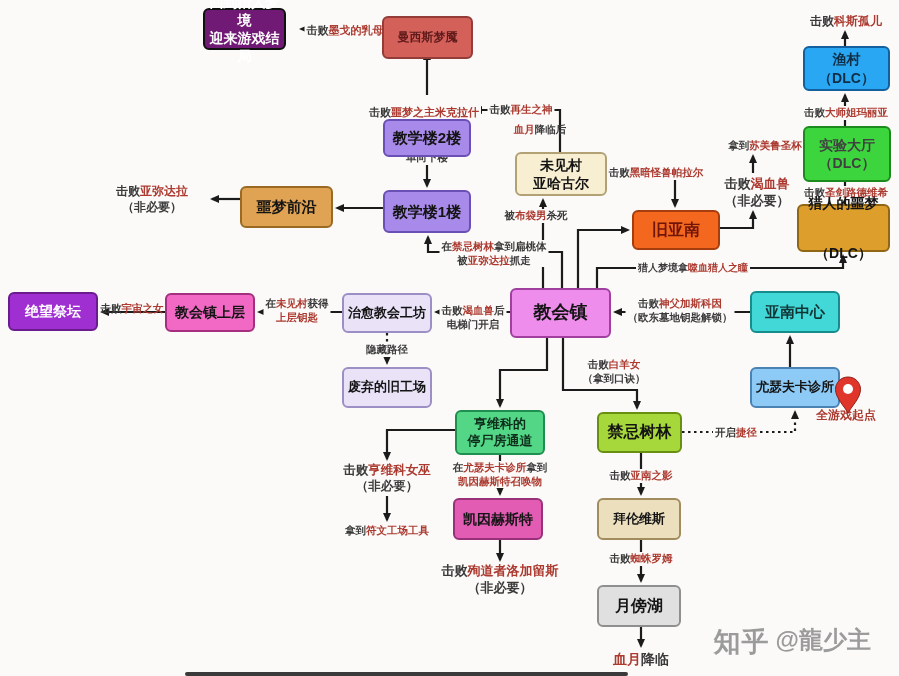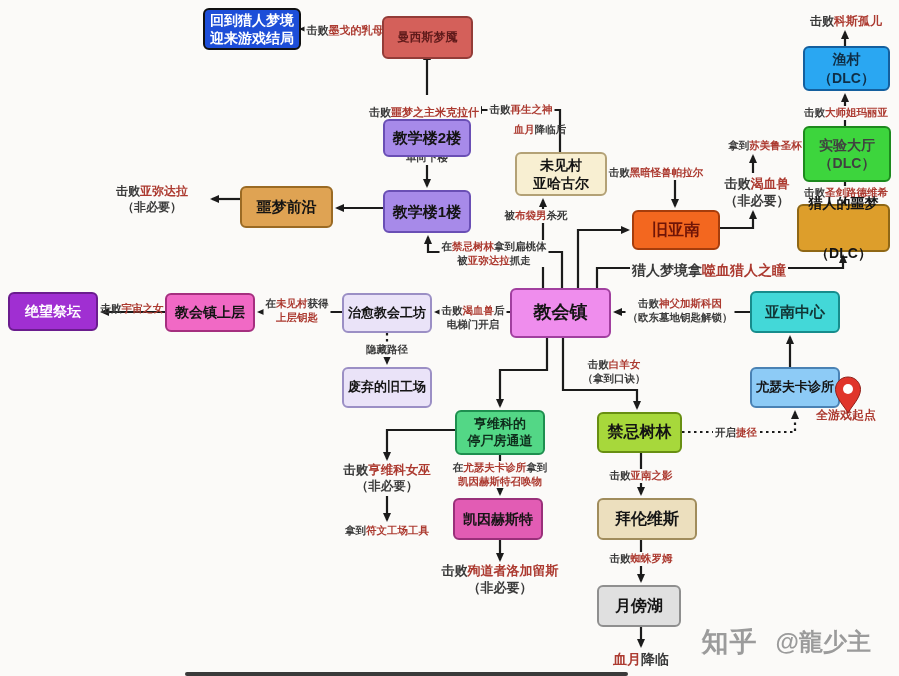--- a/index.html
+++ b/index.html
@@ -6,21 +6,21 @@
   body{font-family:"Liberation Sans","DejaVu Sans",sans-serif;}
   #stage{position:relative;width:899px;height:676px;background:#fbfaf8;overflow:hidden;}
   #wires{position:absolute;left:0;top:0;z-index:1;}
   .node{position:absolute;z-index:3;display:flex;flex-direction:column;align-items:center;justify-content:center;
         border:2px solid #000;border-radius:6px;font-weight:700;text-align:center;line-height:1.3;box-sizing:border-box;}
   .flabel{position:absolute;z-index:2;transform:translateX(-50%);text-align:center;font-weight:700;white-space:nowrap;line-height:1.3;}
   .flabel.masked{background:#fbfaf8;padding:0 2px;}
   .flabel .red{color:#ac3a30;}
   .flabel .dark{color:#3a3a3a;}
   .pin{position:absolute;z-index:4;}
-  .watermark{position:absolute;z-index:5;color:#9b9b9b;font-weight:700;display:flex;align-items:center;gap:18px;}
+  .watermark{position:absolute;z-index:5;color:#9b9b9b;font-weight:700;display:flex;align-items:flex-start;gap:6px;}
   .wm-brand{font-size:27px;letter-spacing:1px;}
   .wm-author{font-size:24px;font-weight:600;}
   .bottom-bar{position:absolute;z-index:2;background:#3a3a3a;border-radius:2px;}
 </style>
 </head>
 <body>
 
 <div id="stage">
   <svg id="wires" width="899" height="676">
     <defs>
@@ -58,21 +58,21 @@
         <polyline points="455,430 387,430 387,459" fill="none" stroke="#1b1b1b" stroke-width="2.2" marker-end="url(#arr)"></polyline>
         <polyline points="387,496 387,520" fill="none" stroke="#1b1b1b" stroke-width="2.2" marker-end="url(#arr)"></polyline>
         <polyline points="641,453 641,494" fill="none" stroke="#1b1b1b" stroke-width="2.2" marker-end="url(#arr)"></polyline>
         <polyline points="641,540 641,581" fill="none" stroke="#1b1b1b" stroke-width="2.2" marker-end="url(#arr)"></polyline>
         <polyline points="641,627 641,646" fill="none" stroke="#1b1b1b" stroke-width="2.2" marker-end="url(#arr)"></polyline>
         <polyline points="682,432 795,432 795,412" fill="none" stroke="#1b1b1b" stroke-width="2.2" stroke-dasharray="2.5 3.5" marker-end="url(#arr)"></polyline>
       </g>
   </svg>
 
   <div id="node-layer">
-      <div class="node" style="left: 203px; top: 8px; width: 98px; height: 42px; background: #1d4ed8; border-color: rgb(16, 16, 16); color: rgb(255, 255, 255); font-size: 14px;">
+      <div class="node" style="left: 203px; top: 8px; width: 83px; height: 42px; background: #701a75; border-color: rgb(16, 16, 16); color: rgb(255, 255, 255); font-size: 14px;">
         <div>回到猎人梦境</div>
         <div>迎来游戏结局</div>
       </div>
       <div class="node" style="left: 382px; top: 16px; width: 91px; height: 43px; background: rgb(212, 96, 90); border-color: rgb(147, 60, 56); color: rgb(95, 26, 26); font-size: 12px;">
         <div>曼西斯梦魇</div>
       </div>
       <div class="node" style="left: 383px; top: 95px; width: 88px; height: 38px; background: rgb(167, 138, 233); border-color: rgb(106, 79, 181); color: rgb(20, 20, 20); font-size: 15px; margin-top: 24px;">
         <div>教学楼2楼</div>
       </div>
       <div class="node" style="left: 383px; top: 190px; width: 88px; height: 43px; background: rgb(167, 138, 233); border-color: rgb(106, 79, 181); color: rgb(20, 20, 20); font-size: 15px;">
@@ -124,21 +124,21 @@
       </div>
       <div class="node" style="left: 597px; top: 412px; width: 85px; height: 41px; background: rgb(167, 216, 59); border-color: rgb(104, 143, 18); color: rgb(20, 20, 20); font-size: 16px;">
         <div>禁忌树林</div>
       </div>
       <div class="node" style="left: 750px; top: 367px; width: 90px; height: 41px; background: rgb(141, 203, 246); border-color: rgb(74, 130, 180); color: rgb(20, 20, 20); font-size: 13px;">
         <div>尤瑟夫卡诊所</div>
       </div>
       <div class="node" style="left: 453px; top: 498px; width: 90px; height: 42px; background: rgb(226, 92, 180); border-color: rgb(153, 48, 122); color: rgb(20, 20, 20); font-size: 14px;">
         <div>凯因赫斯特</div>
       </div>
-      <div class="node" style="left: 597px; top: 498px; width: 100px; height: 42px; background: rgb(236, 223, 190); border-color: rgb(160, 140, 92); color: rgb(20, 20, 20); font-size: 16px;">
+      <div class="node" style="left: 597px; top: 498px; width: 84px; height: 42px; background: rgb(236, 223, 190); border-color: rgb(160, 140, 92); color: rgb(20, 20, 20); font-size: 13px;">
         <div>拜伦维斯</div>
       </div>
       <div class="node" style="left: 597px; top: 585px; width: 84px; height: 42px; background: rgb(224, 224, 224); border-color: rgb(143, 143, 143); color: rgb(20, 20, 20); font-size: 16px; border-radius: 6px;">
         <div>月傍湖</div>
       </div>
     </div>
   <div id="label-layer">
       <div class="flabel masked" style="left: 846px; top: 14px; font-size: 12px;">
         <div><span class="dark">击败</span><span class="red">科斯孤儿</span></div>
       </div>
@@ -169,21 +169,21 @@
       <div class="flabel masked" style="left: 656px; top: 166px; font-size: 10.5px;">
         <div><span class="dark">击败</span><span class="red">黑暗怪兽帕拉尔</span></div>
       </div>
       <div class="flabel masked" style="left: 757px; top: 176px; font-size: 13px;">
         <div><span class="dark">击败</span><span class="red">渴血兽</span></div>
         <div><span class="dark">（非必要）</span></div>
       </div>
       <div class="flabel masked" style="left: 765px; top: 139px; font-size: 10.5px;">
         <div><span class="dark">拿到</span><span class="red">苏美鲁圣杯</span></div>
       </div>
-      <div class="flabel masked" style="left: 709px; top: 261px; font-size: 14px;">
+      <div class="flabel masked" style="left: 693px; top: 261px; font-size: 10px;">
         <div><span class="dark">猎人梦境拿</span><span class="red">噬血猎人之瞳</span></div>
       </div>
       <div class="flabel masked" style="left: 680px; top: 297px; font-size: 10.5px;">
         <div><span class="dark">击败</span><span class="red">神父加斯科因</span></div>
         <div><span class="dark">（欧东墓地钥匙解锁）</span></div>
       </div>
       <div class="flabel masked" style="left: 473px; top: 304px; font-size: 10.5px;">
         <div><span class="dark">击败</span><span class="red">渴血兽</span><span class="dark">后</span></div>
         <div><span class="dark">电梯门开启</span></div>
       </div>

